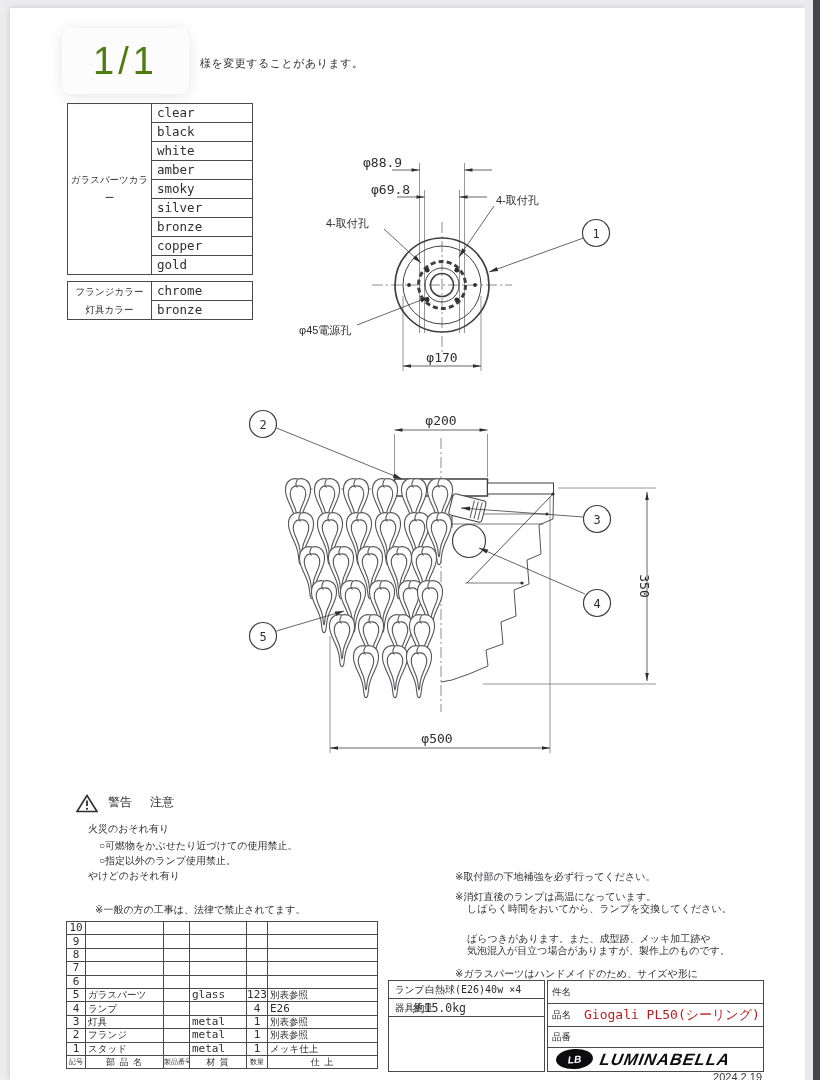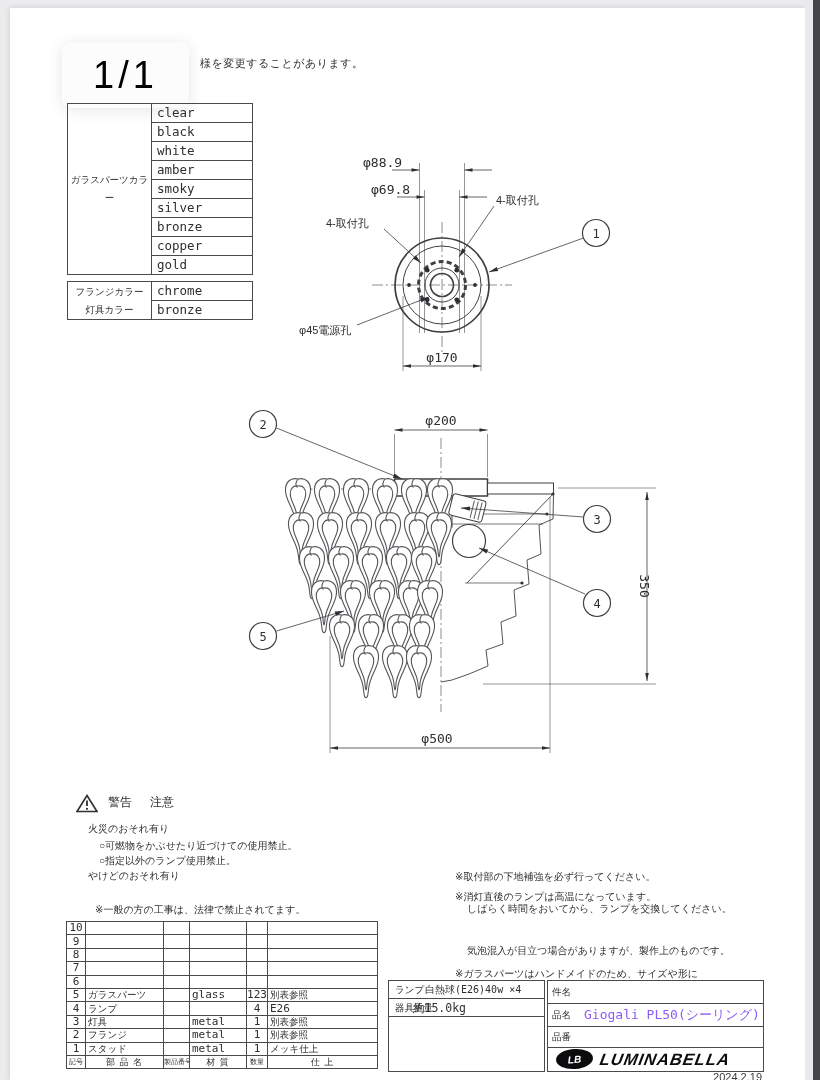--- a/index.html
+++ b/index.html
@@ -1,23 +1,23 @@
 <!DOCTYPE html>
 <html><head>
 <meta charset="utf-8">
 <style>
   html,body{margin:0;padding:0;}
   body{font-family:"Liberation Sans","DejaVu Sans",sans-serif;background:#ececef;}
   .stage{position:relative;width:820px;height:1080px;overflow:hidden;background:#ececef;}
   .edge-right-light{position:absolute;left:805px;top:0;width:8px;height:1080px;background:#e9e9ee;}
   .edge-right-dark{position:absolute;left:813px;top:0;width:7px;height:1080px;background:#45454b;}
   .page{position:absolute;left:10px;top:8px;width:795px;height:1072px;background:#ffffff;box-shadow:0 0 6px rgba(0,0,0,.15);}
-  .page-badge{position:absolute;left:52px;top:34px;width:127px;height:66px;background:#fcfcfd;border-radius:9px;
+  .page-badge{position:absolute;left:52px;top:20px;width:127px;height:66px;background:#fcfcfd;border-radius:9px;
     box-shadow:0 2px 16px rgba(0,0,0,.10);display:flex;align-items:center;justify-content:center;
-    font-size:38px;color:#000000;letter-spacing:4px;}
+    font-size:38px;color:#4d7c0f;letter-spacing:4px;}
   .edge-note{position:absolute;left:190px;top:48px;font-size:11px;color:#2e2e32;letter-spacing:.5px;}
 
   table.ctable{position:absolute;border-collapse:collapse;table-layout:fixed;}
   table.ctable td{border:1px solid #4a4a4e;font-size:12.5px;color:#2e2e32;
     font-family:"DejaVu Sans Mono",monospace;padding:0 0 0 5px;height:18px;line-height:18px;}
   table.ctable td.lbl{font-family:"Liberation Sans",sans-serif;font-size:9.5px;text-align:center;padding:0 2px;}
 
   .wtext{position:absolute;font-size:10px;color:#2f2f33;white-space:nowrap;}
   .wtitle{position:absolute;display:flex;align-items:flex-start;gap:10px;font-size:12px;color:#2f2f33;}
   .wtitle .t2{margin-left:8px;}
@@ -31,21 +31,21 @@
   table.ptable tr.hd td.tiny{font-size:7px;letter-spacing:0;padding:0;}
 
   .spec-table{position:absolute;left:378px;top:972px;width:155px;height:90px;border:1px solid #4a4a4e;}
   .spec-row{position:relative;border-bottom:1px solid #4a4a4e;white-space:nowrap;overflow:hidden;}
   .spec-row .sl{position:absolute;left:6px;top:50%;transform:translateY(-50%);font-size:9.5px;color:#2e2e32;}
   .spec-row .sv{position:absolute;top:50%;transform:translateY(-50%);font-size:11.5px;color:#2e2e32;
     font-family:"DejaVu Sans Mono",monospace;}
   .info-table{position:absolute;left:537px;top:972px;width:215px;height:90px;border:1px solid #4a4a4e;}
   .info-row{position:relative;border-bottom:1px solid #4a4a4e;white-space:nowrap;overflow:hidden;}
   .info-row .il{position:absolute;left:4px;top:50%;transform:translateY(-50%);font-size:9.5px;color:#2e2e32;}
-  .info-row .iv{position:absolute;left:36px;top:50%;transform:translateY(-50%);font-size:13px;color:#8b5cf6;
+  .info-row .iv{position:absolute;left:36px;top:50%;transform:translateY(-50%);font-size:13px;color:#b91c1c;
     font-family:"DejaVu Sans Mono",monospace;}
   .logo-row{display:flex;align-items:center;gap:7px;padding-left:8px;height:22px;}
   .logo-oval{width:37px;height:20px;background:#0c0c0e;border-radius:50%;display:flex;align-items:center;
     justify-content:center;color:#fff;font-style:italic;font-weight:bold;font-size:10px;transform:rotate(-4deg);}
   .logo-name{font-weight:900;font-style:italic;font-size:16.5px;color:#0c0c0e;letter-spacing:1px;transform:skewX(-10deg);}
   .doc-date{position:absolute;left:688px;top:1063px;width:64px;text-align:right;font-size:11px;color:#3a3a3e;}
 
   svg text{font-family:"DejaVu Sans Mono",monospace;fill:#2e2e32;stroke:none;}
   svg .jp{font-family:"Liberation Sans",sans-serif;}
 </style>
@@ -305,20 +305,21 @@
     <div class="wtext" style="left:78px;top:814px;">火災のおそれ有り</div>
     <div class="wtext" style="left:89px;top:831px;">○可燃物をかぶせたり近づけての使用禁止。</div>
     <div class="wtext" style="left:89px;top:846px;">○指定以外のランプ使用禁止。</div>
     <div class="wtext" style="left:78px;top:861px;">やけどのおそれ有り</div>
     <div class="wtext" style="left:85px;top:895px;">※一般の方の工事は、法律で禁止されてます。</div>
 
     <div class="wtext" style="left:445px;top:862px;">※取付部の下地補強を必ず行ってください。</div>
     <div class="wtext" style="left:445px;top:882px;">※消灯直後のランプは高温になっています。</div>
     <div class="wtext" style="left:457px;top:894px;">しばらく時間をおいてから、ランプを交換してください。</div>
     <div class="wtext" style="left:445px;top:959px;">※ガラスパーツはハンドメイドのため、サイズや形に</div>
+    <div class="wtext" style="left:457px;top:924px;">ばらつきがあります。また、成型跡、メッキ加工跡や</div>
     <div class="wtext" style="left:457px;top:936px;">気泡混入が目立つ場合がありますが、製作上のものです。</div>
 
     <table class="ptable" style="left:56px;top:913px;width:311px;">
       <colgroup>
         <col style="width:19px;">
           <col style="width:78px;">
           <col style="width:26px;">
         <col style="width:57px;">
           <col style="width:21px;">
           <col style="width:110px;">

